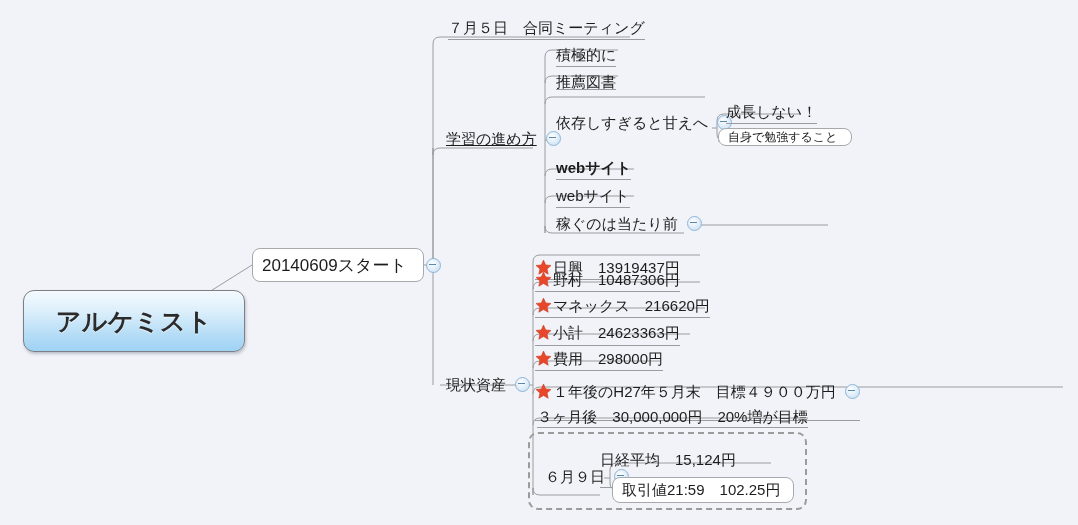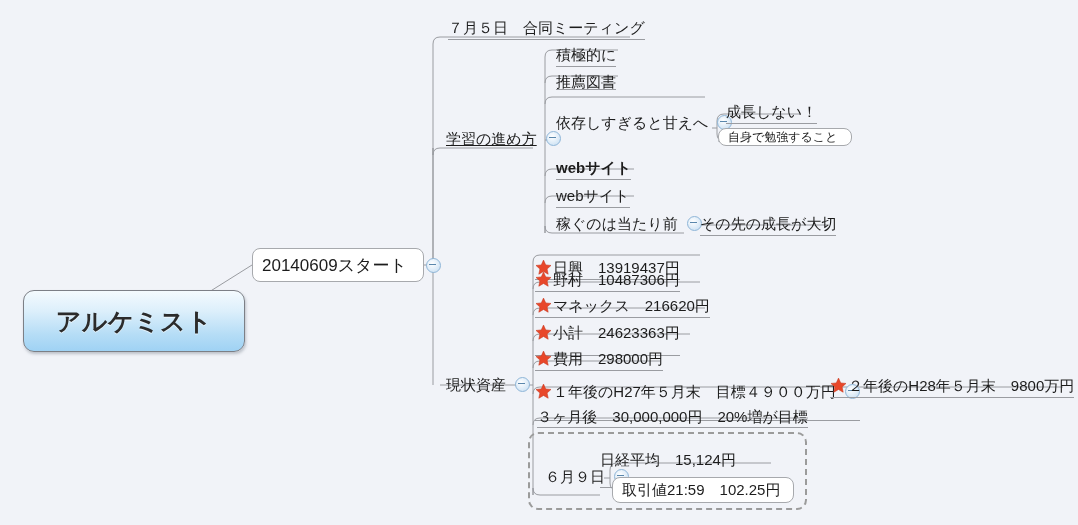--- a/index.html
+++ b/index.html
@@ -230,23 +230,20 @@
   <div class="text-node" style="left:556px; top:188px; border-bottom:1px solid #9a9ca1; padding-bottom:4px;">
     <span class="txt">webサイト</span>
   </div>
 
   <div class="text-node" style="left:556px; top:216px;">
     <span class="txt">稼ぐのは当たり前</span>
     <span class="gap-s"></span>
     <span class="collapse-btn"></span>
   </div>
 
-  <div class="text-node" style="left:700px; top:216px; border-bottom:1px solid #9a9ca1; padding-bottom:4px;">
-    <span class="txt">その先の成長が大切</span>
-  </div>
 
   <div class="text-node" style="left:446px; top:377px;text-align:right;">
     <span class="txt">現状資産</span>
     <span class="gap-s"></span>
     <span class="collapse-btn"></span>
   </div>
 
   <div class="text-node" style="left:535px; top:259px; border-bottom:1px solid #9a9ca1; padding-bottom:3px;">
     <svg class="star-icon" viewBox="0 0 20 20">
       <path d="M10 1.3 L12.6 7 L18.8 7.6 L14.2 11.8 L15.5 17.9 L10 14.7 L4.5 17.9 L5.8 11.8 L1.2 7.6 L7.4 7 Z" fill="#e8472a" stroke="#c93a20" stroke-width="0.7" stroke-linejoin="round"></path>
@@ -261,21 +258,21 @@
     <span class="txt">野村　10487306円</span>
   </div>
 
   <div class="text-node" style="left:535px; top:297px; border-bottom:1px solid #9a9ca1; padding-bottom:3px;">
     <svg class="star-icon" viewBox="0 0 20 20">
       <path d="M10 1.3 L12.6 7 L18.8 7.6 L14.2 11.8 L15.5 17.9 L10 14.7 L4.5 17.9 L5.8 11.8 L1.2 7.6 L7.4 7 Z" fill="#e8472a" stroke="#c93a20" stroke-width="0.7" stroke-linejoin="round"></path>
     </svg>
     <span class="txt">マネックス　216620円</span>
   </div>
 
-  <div class="text-node" style="left:535px; top:324px; border-bottom:1px solid #9a9ca1; padding-bottom:14px;justify-content:space-between;">
+  <div class="text-node" style="left:535px; top:324px; border-bottom:1px solid #9a9ca1; padding-bottom:4px;justify-content:space-between;">
     <svg class="star-icon" viewBox="0 0 20 20">
       <path d="M10 1.3 L12.6 7 L18.8 7.6 L14.2 11.8 L15.5 17.9 L10 14.7 L4.5 17.9 L5.8 11.8 L1.2 7.6 L7.4 7 Z" fill="#e8472a" stroke="#c93a20" stroke-width="0.7" stroke-linejoin="round"></path>
     </svg>
     <span class="txt">小計　24623363円</span>
   </div>
 
   <div class="text-node" style="left:535px; top:350px; border-bottom:1px solid #9a9ca1; padding-bottom:3px;">
     <svg class="star-icon" viewBox="0 0 20 20">
       <path d="M10 1.3 L12.6 7 L18.8 7.6 L14.2 11.8 L15.5 17.9 L10 14.7 L4.5 17.9 L5.8 11.8 L1.2 7.6 L7.4 7 Z" fill="#e8472a" stroke="#c93a20" stroke-width="0.7" stroke-linejoin="round"></path>
     </svg>
@@ -284,26 +281,20 @@
 
   <div class="text-node" style="left:535px; top:377px; border-bottom:1px solid #9a9ca1; padding-bottom:20px;margin-top:6px;">
     <svg class="star-icon" viewBox="0 0 20 20">
       <path d="M10 1.3 L12.6 7 L18.8 7.6 L14.2 11.8 L15.5 17.9 L10 14.7 L4.5 17.9 L5.8 11.8 L1.2 7.6 L7.4 7 Z" fill="#e8472a" stroke="#c93a20" stroke-width="0.7" stroke-linejoin="round"></path>
     </svg>
     <span class="txt">１年後のH27年５月末　目標４９００万円</span>
     <span class="gap-s"></span>
     <span class="collapse-btn"></span>
   </div>
 
-  <div class="text-node" style="left:830px; top:377px; border-bottom:1px solid #9a9ca1; padding-bottom:3px;">
-    <svg class="star-icon" viewBox="0 0 20 20">
-      <path d="M10 1.3 L12.6 7 L18.8 7.6 L14.2 11.8 L15.5 17.9 L10 14.7 L4.5 17.9 L5.8 11.8 L1.2 7.6 L7.4 7 Z" fill="#e8472a" stroke="#c93a20" stroke-width="0.7" stroke-linejoin="round"></path>
-    </svg>
-    <span class="txt">２年後のH28年５月末　9800万円</span>
-  </div>
 
   <div class="text-node" style="left:537px; top:409px; border-bottom:1px solid #9a9ca1; padding-bottom:3px;">
     <span class="txt">３ヶ月後　30,000,000円　20%増が目標</span>
   </div>
 
   <div class="text-node" style="left:545px; top:469px;">
     <span class="txt">６月９日</span>
     <span class="gap-s"></span>
     <span class="collapse-btn"></span>
   </div>

